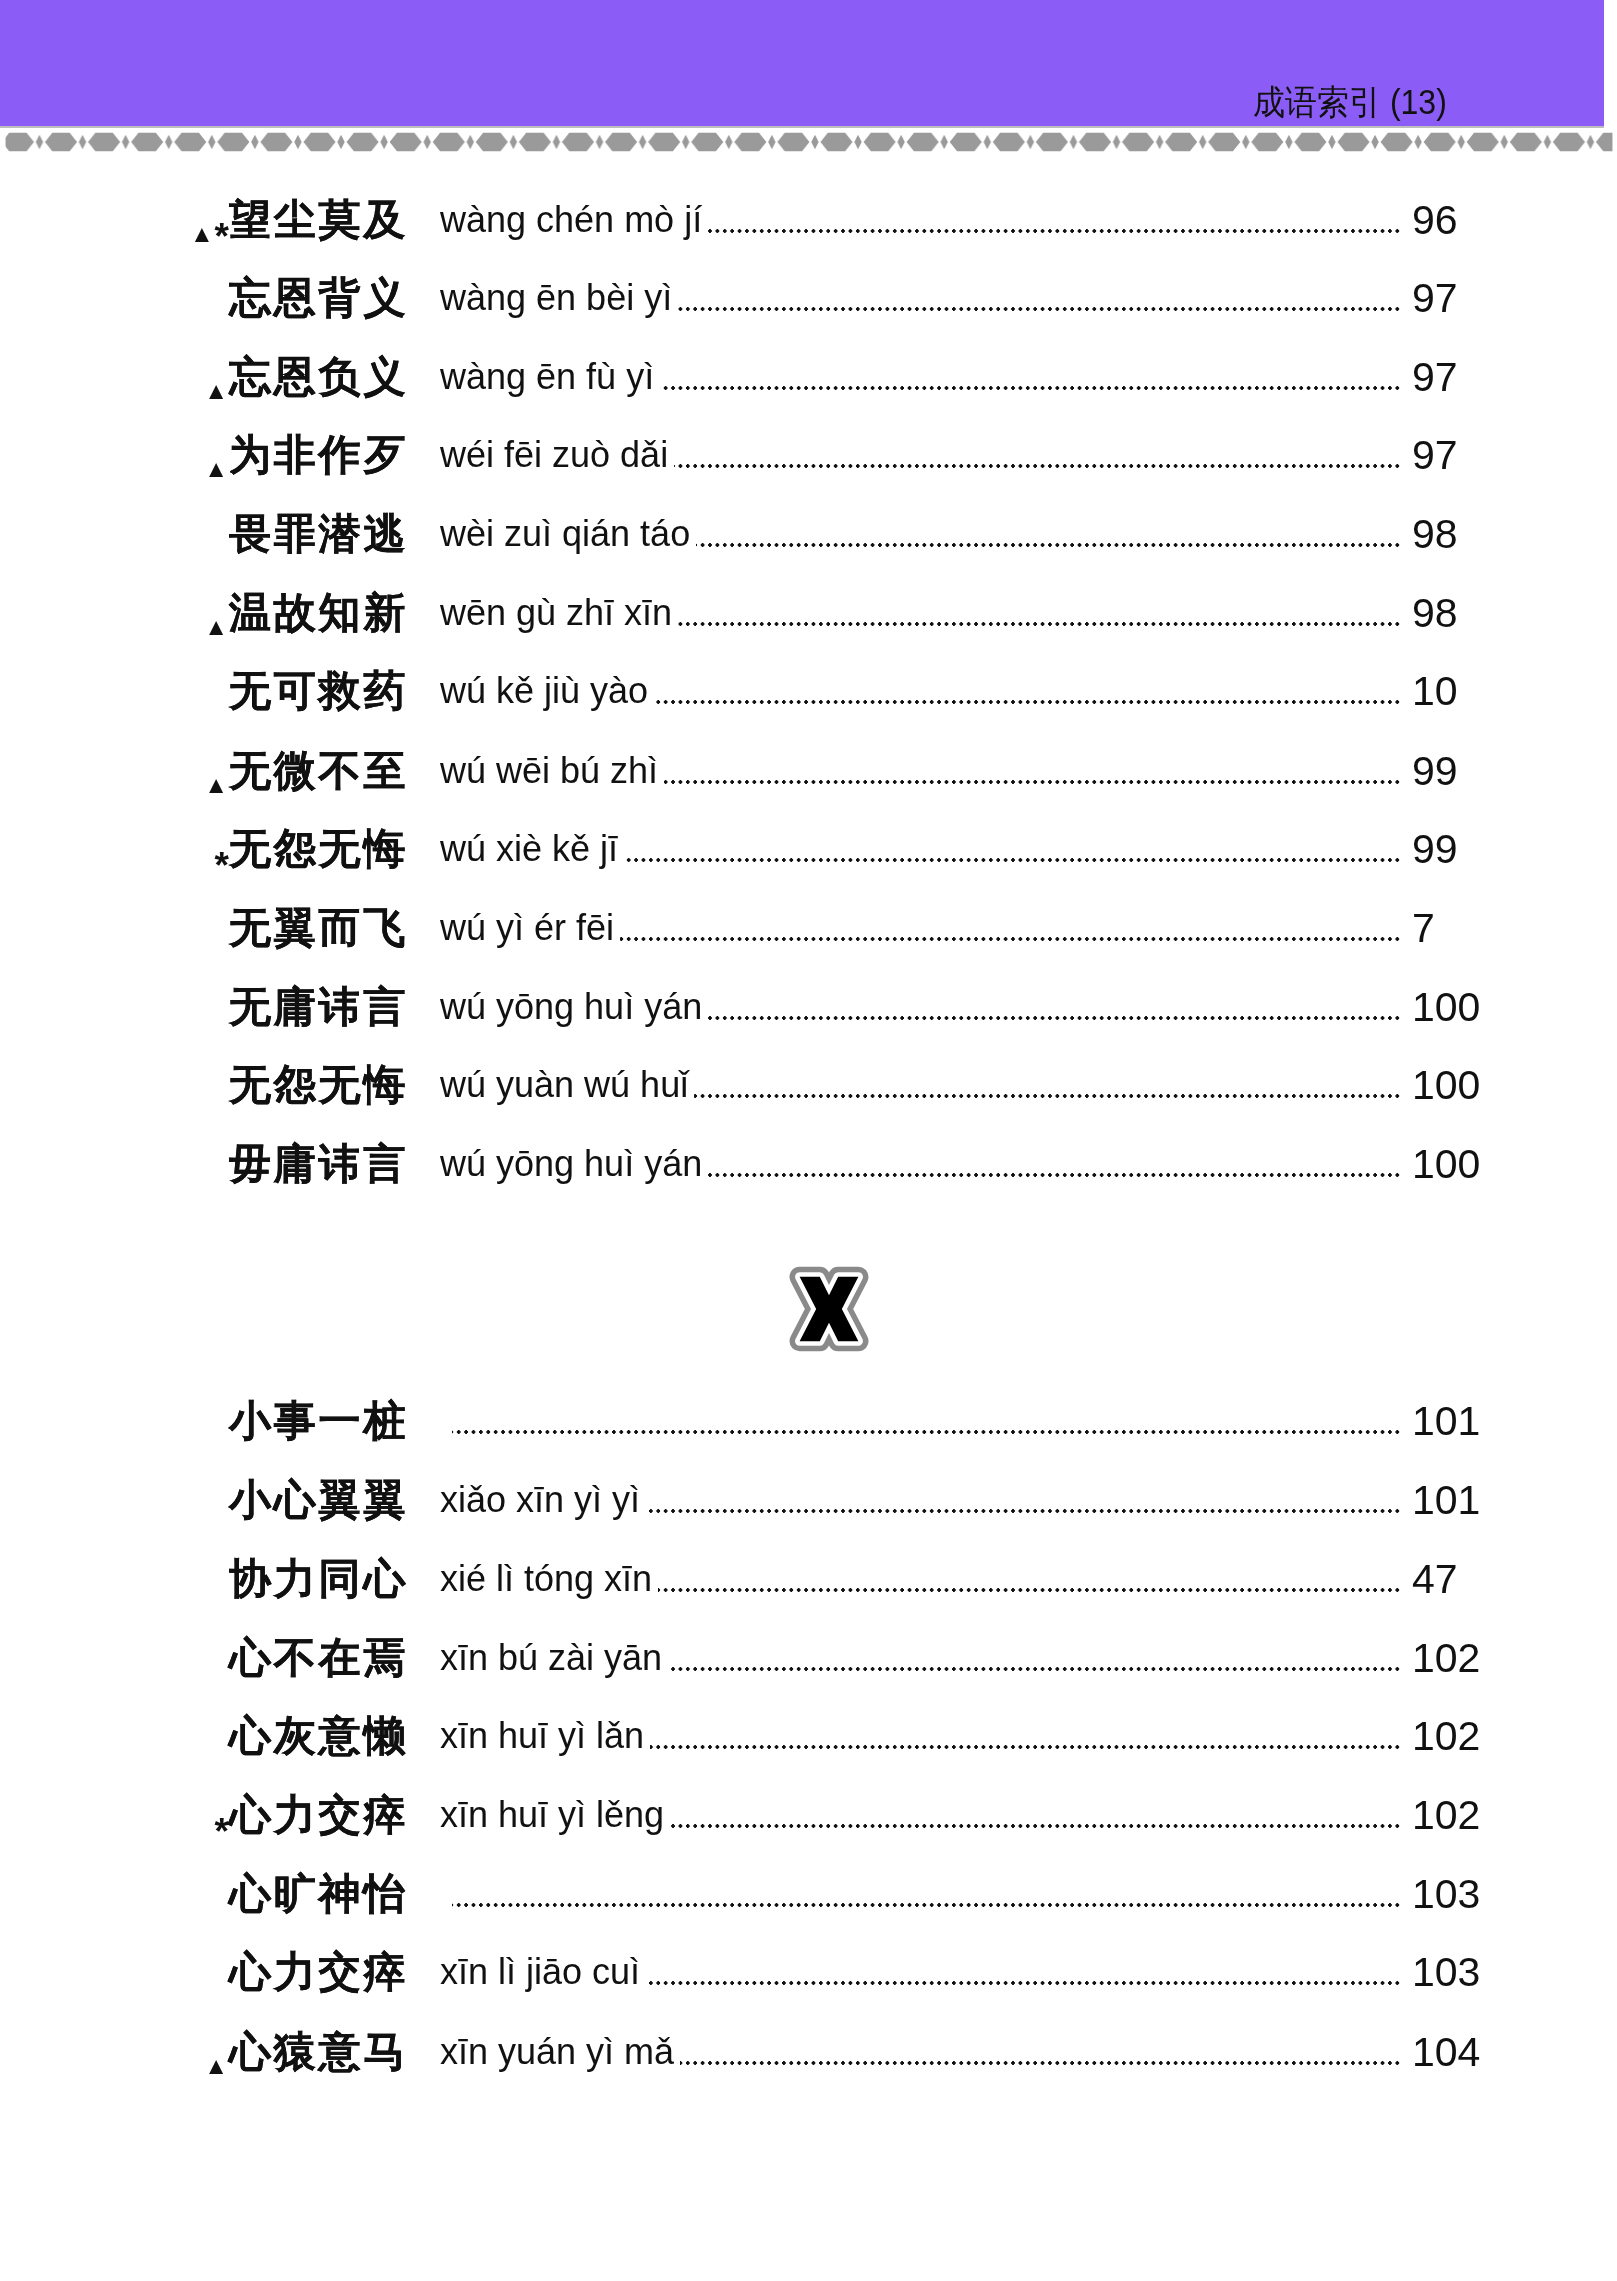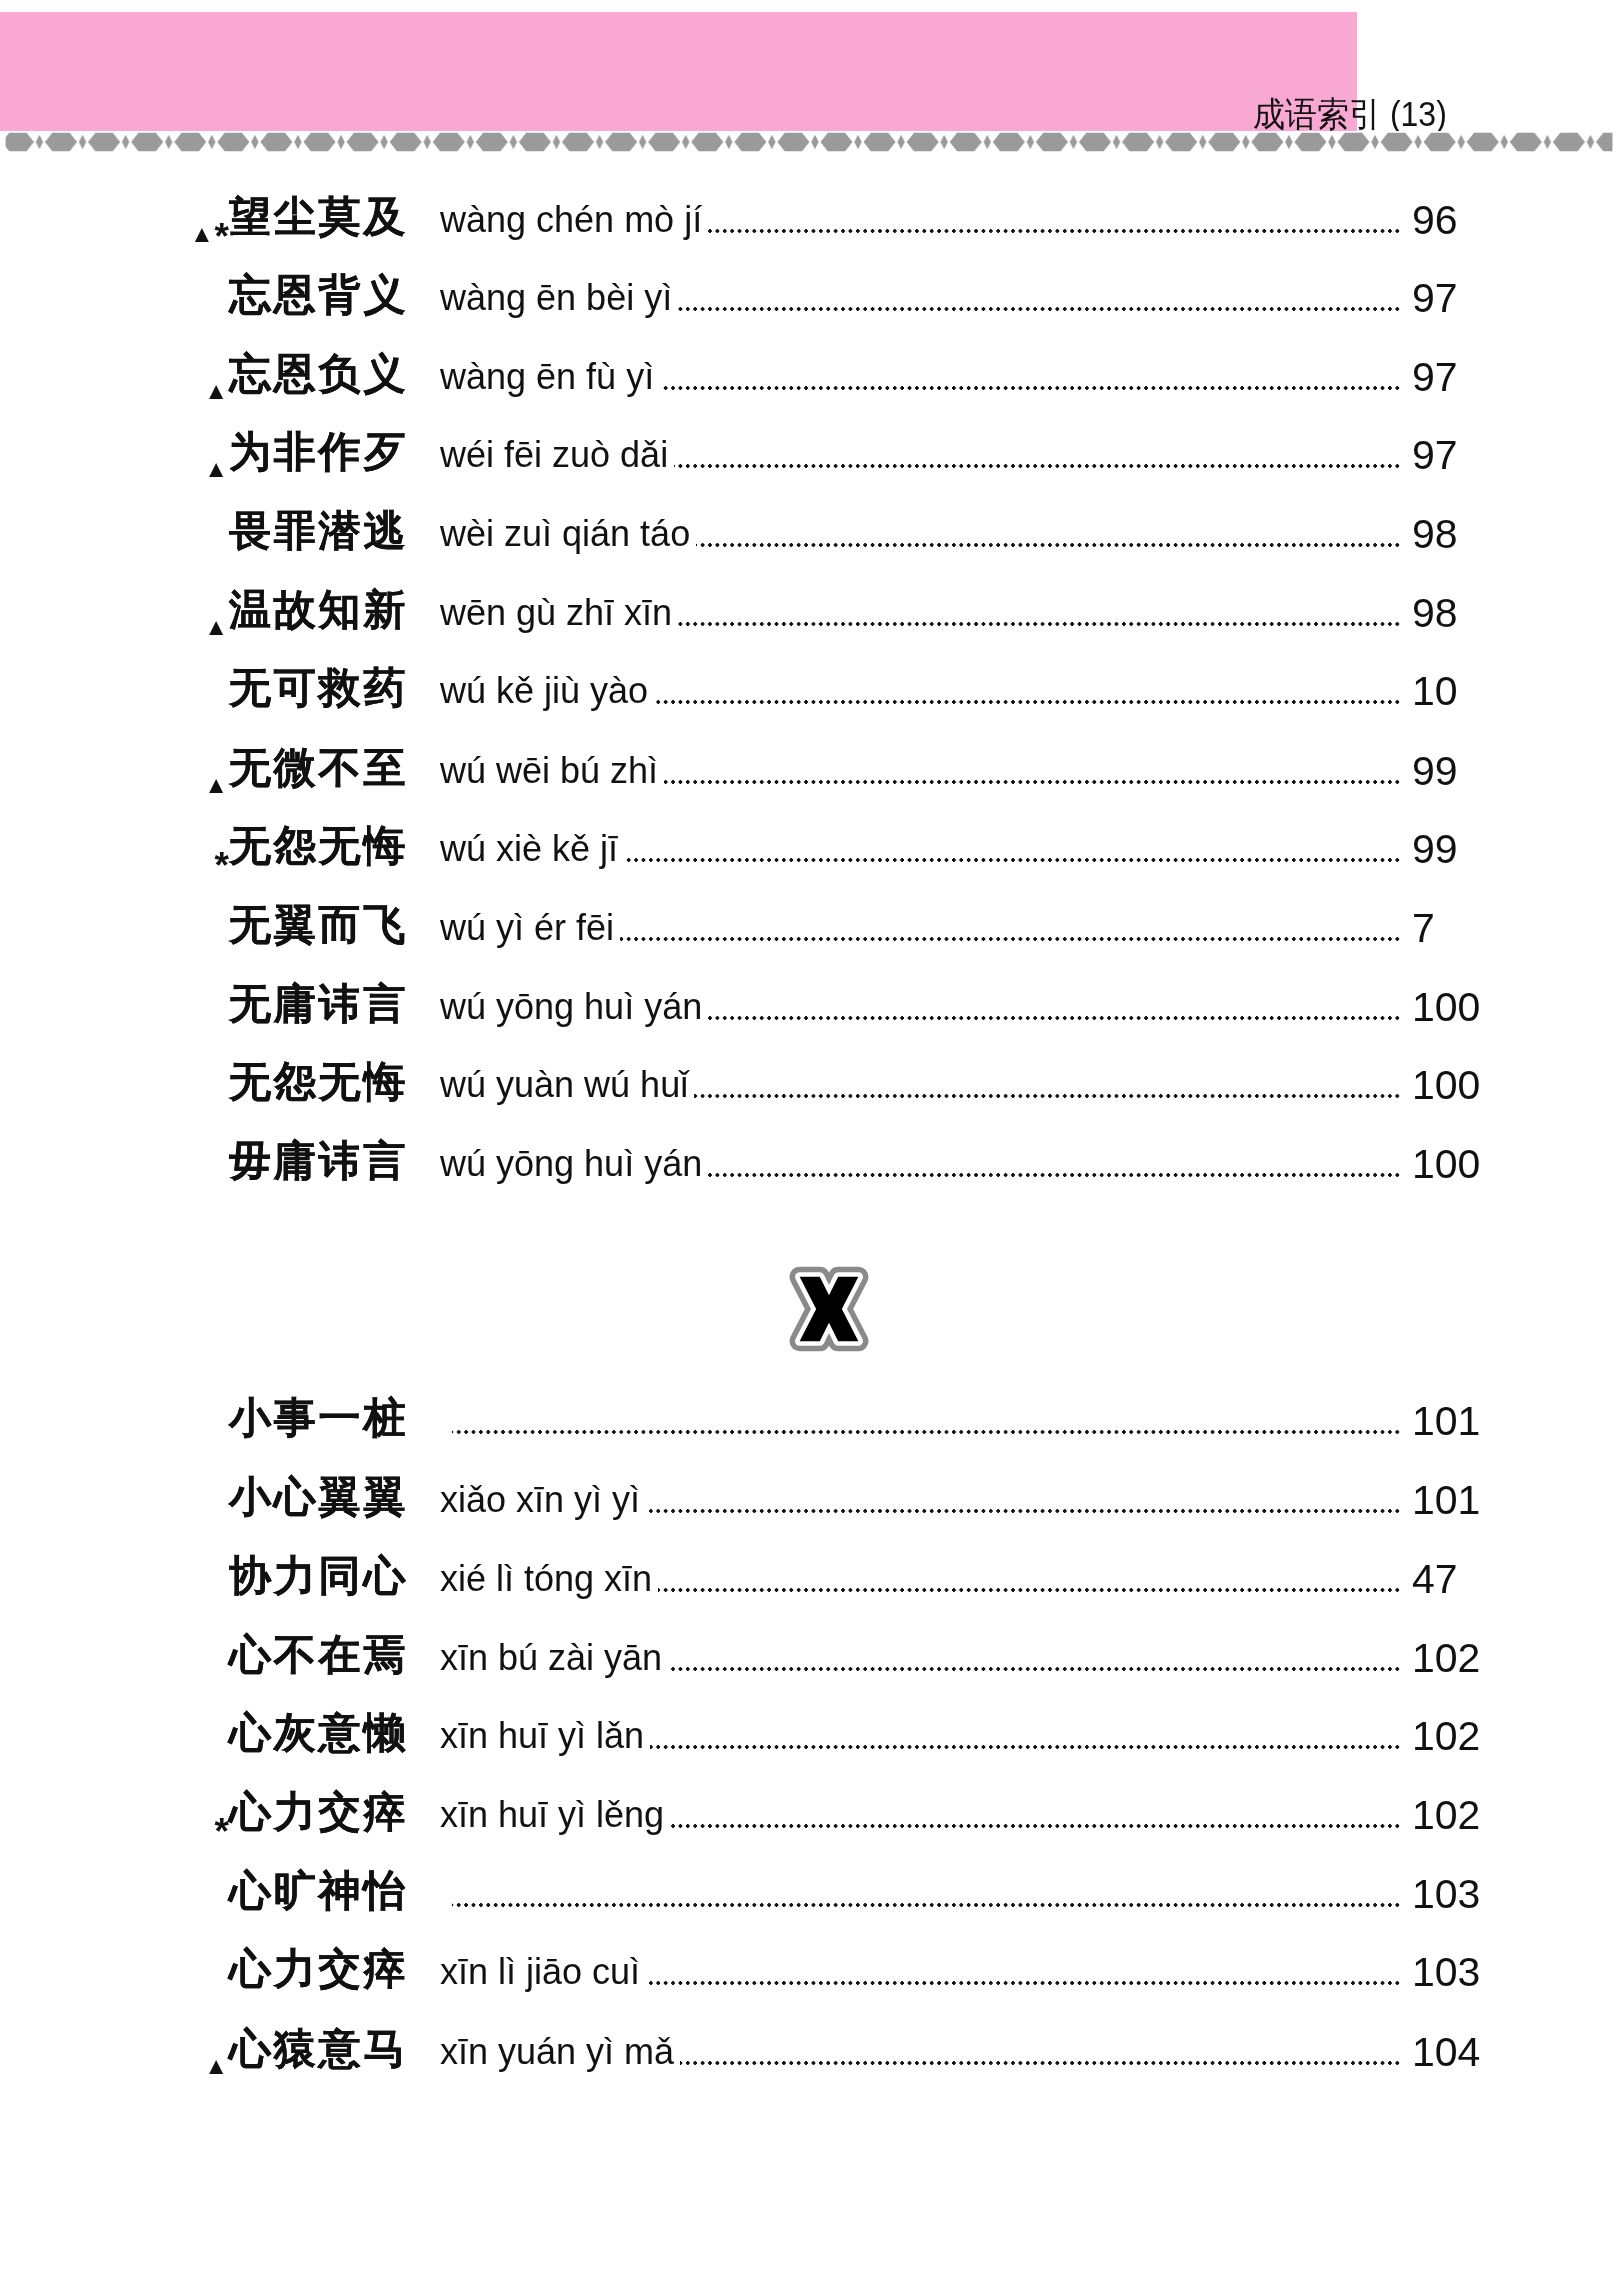--- a/index.html
+++ b/index.html
@@ -2,24 +2,23 @@
 <html style="font-size:14.8px"><head>
   <meta charset="utf-8">
   <style>
     html, body { margin:0; padding:0; }
     body {
       width:1618px; height:2281px; position:relative; overflow:hidden;
       background:#ffffff; color:#111;
       font-family:"Liberation Sans", "DejaVu Sans", sans-serif;
     }
     .header-band {
-      position:absolute; left:0; top:0; width:1357px; height:126px;
-      background:#f9a8d4;
+      position:absolute; left:0; top:0; width:1604px; height:126px;
+      background:#8b5cf6;
       border-bottom:2.8px solid #bdbdbd;
-      margin-top:12px;
     }
     .header-title {
       position:absolute; top:79px; left:1253px;
       font-size:32px; color:#111; white-space:nowrap;
       transform:scaleY(1.08); transform-origin:left top;
     }
     .pattern-band {
       position:absolute; left:0; top:131px; width:1618px; height:22px;
       background:#ffffff;
     }
@@ -30,21 +29,21 @@
     }
     .marker {
       position:absolute; right:1389px; top:0; height:37px;
       font-size:31px; line-height:31px; white-space:nowrap;
       display:flex; align-items:flex-start;
     }
     .marker .tri { font-size:24px; line-height:28px; margin-right:0.9px; }
     .marker .ast { font-size:37px; line-height:33px; font-weight:bold; }
     .zh {
       position:absolute; left:229px; top:-24px;
-      font-family:Liberation Mono, monospace;
+      font-family:Liberation Serif, serif;
       font-size:42px; letter-spacing:2.8px; white-space:nowrap; line-height:48px;
       font-weight:bold;
       -webkit-text-stroke:0.2px #111;
     }
     .py {
       position:absolute; left:440px; top:-24px;
       font-size:36px; line-height:48px; white-space:nowrap;
       background:#fff; padding-right:5.5px; z-index:2;
     }
     .leader {

